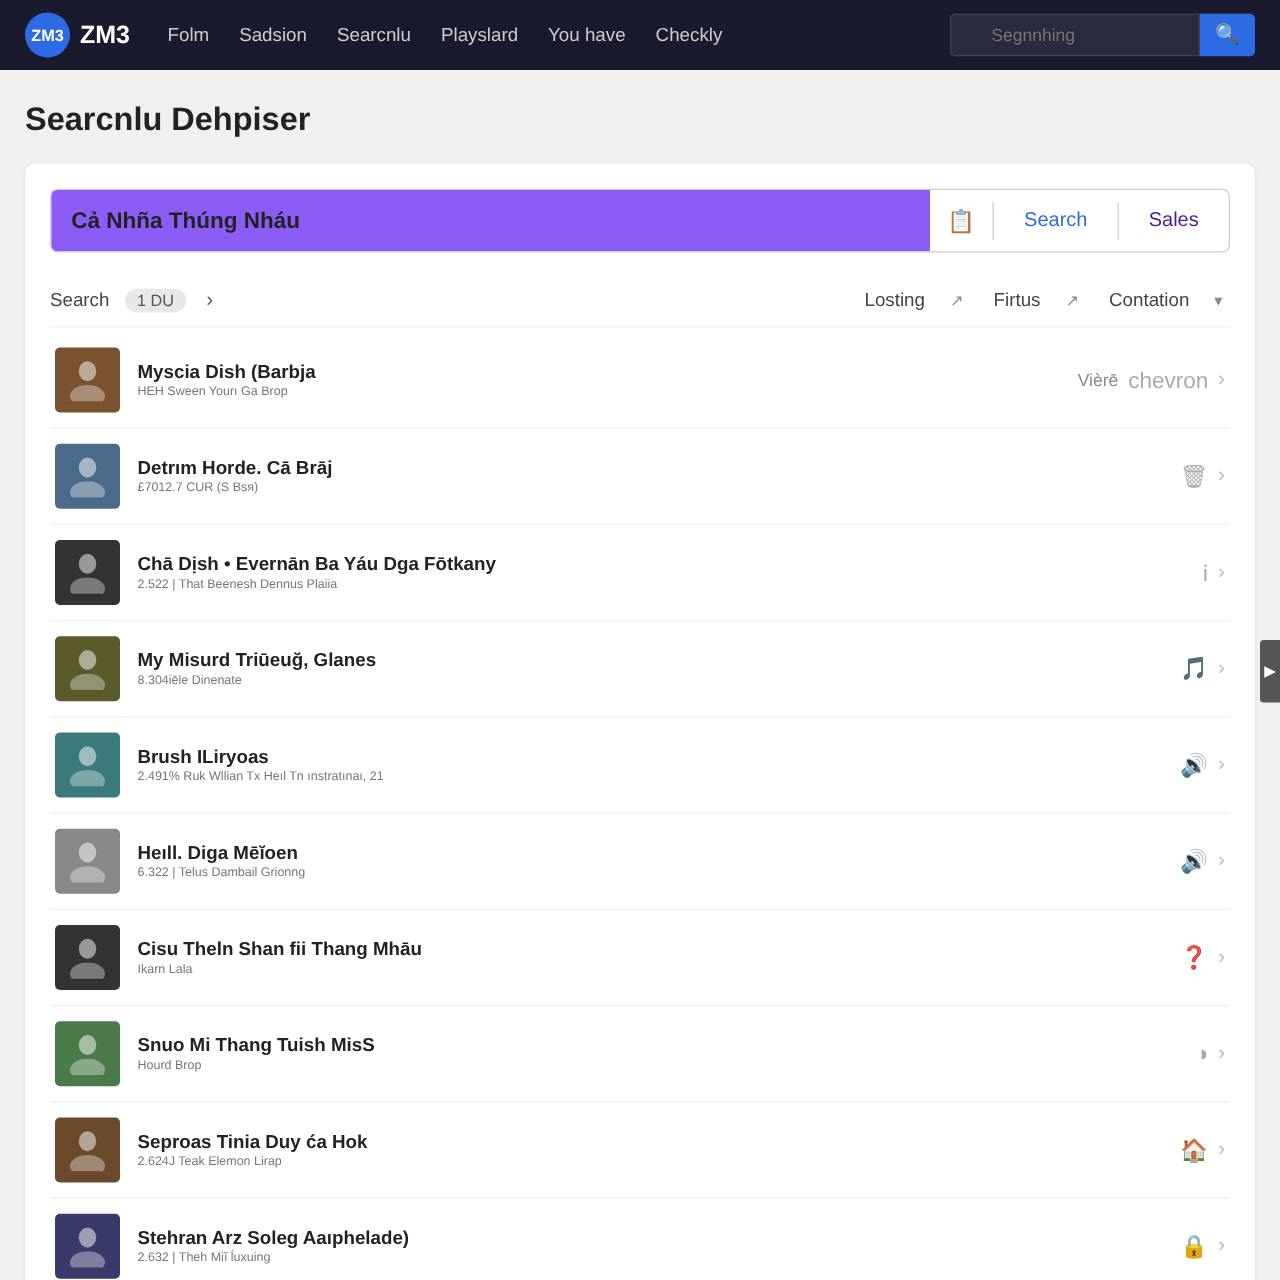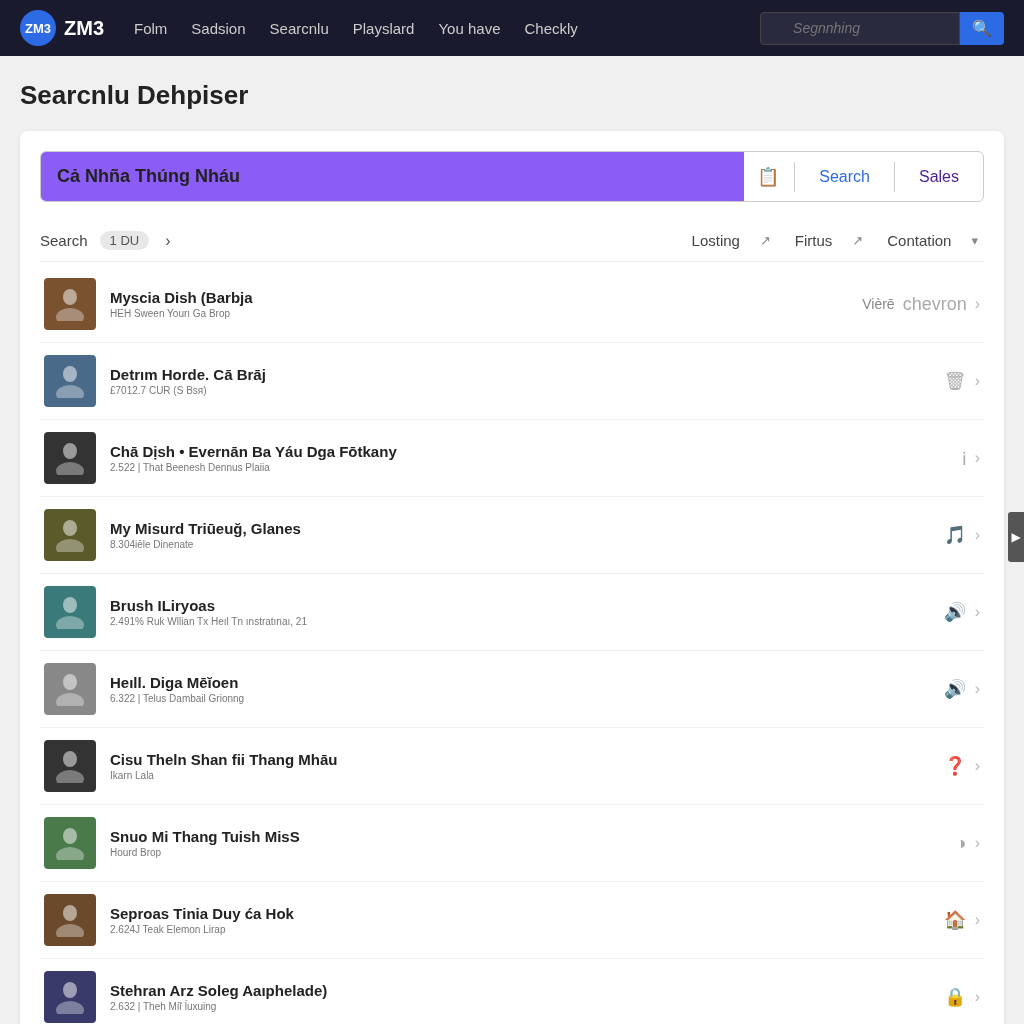--- a/index.html
+++ b/index.html
@@ -48,21 +48,20 @@
     .nav-search-input {
       background: #2a2a3e;
       border: 1px solid #444;
       color: #3b82f6;
       padding: 7px 12px 7px 32px;
       border-radius: 4px 0 0 4px;
       font-size: 14px;
       width: 200px;
       outline: none;
       position: relative;
-      font-style: italic;
     }
     .nav-search-wrapper {
       position: relative;
       display: flex;
     }
     .nav-search-icon-wrap {
       position: absolute;
       left: 8px;
       top: 50%;
       transform: translateY(-50%);

